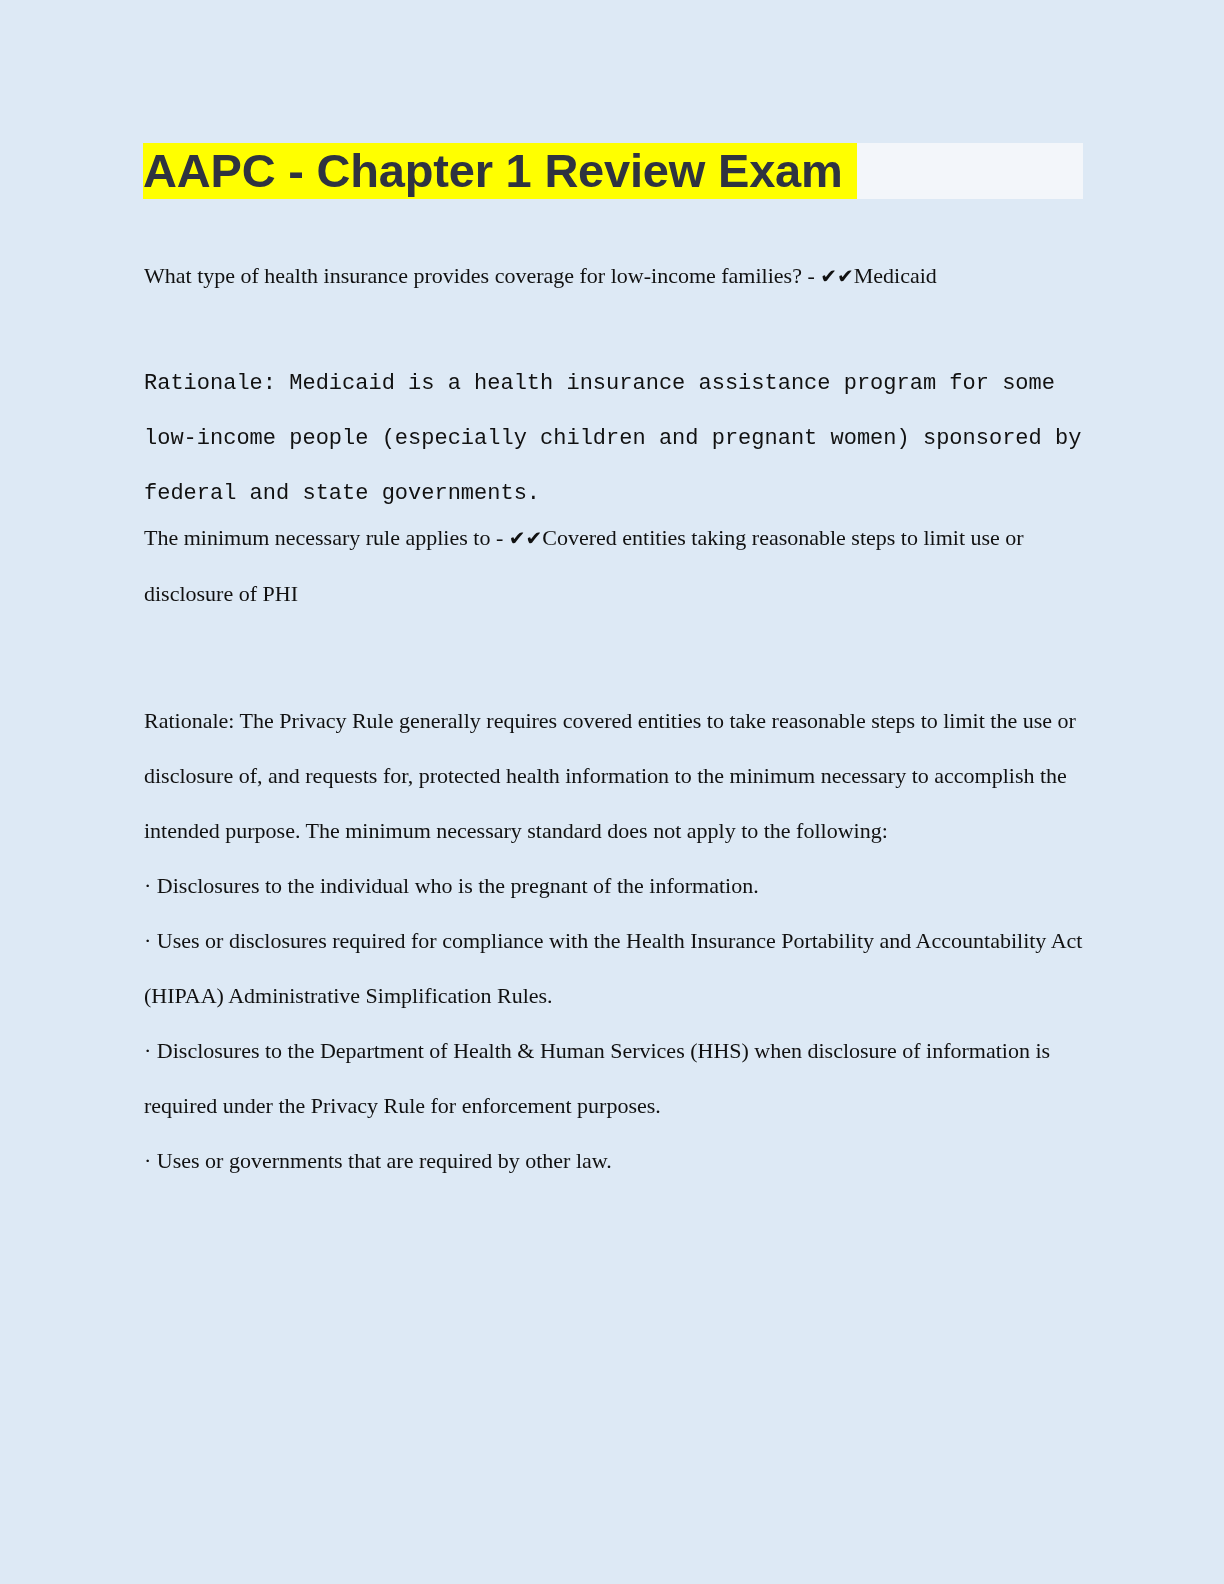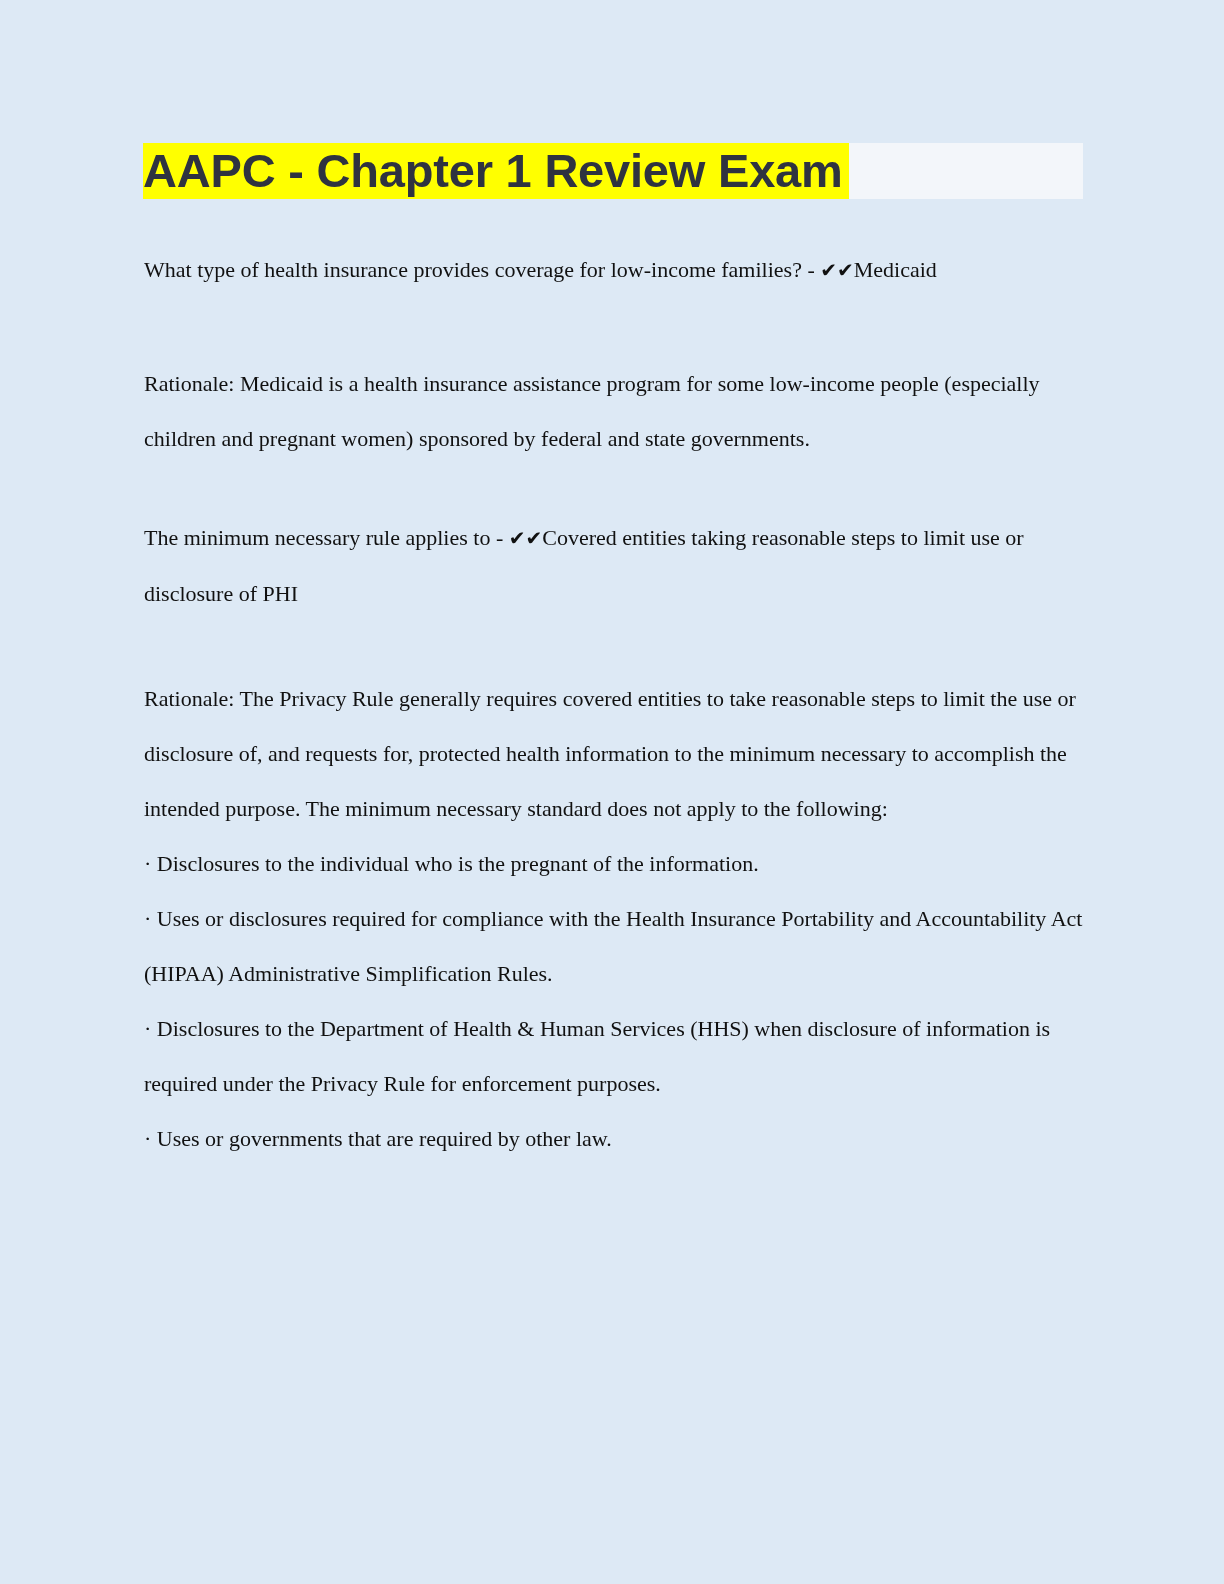--- a/index.html
+++ b/index.html
@@ -18,47 +18,47 @@
   }
   .title {
     position:absolute; left:143px; top:143px;
     height:56px;
     background:#ffff00;
     font-family:"Liberation Sans", sans-serif;
     font-weight:bold;
     font-size:47px;
     line-height:56px;
     color:#2f3340;
-    padding-right:6px;
+    padding-right:14px;
     white-space:nowrap;
     letter-spacing:-0.2px;
   }
   .para {
     position:absolute; left:144px;
     width:940px;
     font-size:22px;
     line-height:55px;
   }
   .check { font-family:"DejaVu Sans", sans-serif; font-size:20px; }
 </style>
 </head>
 <body>
 
 <div class="title-bar"></div>
 <div class="title">AAPC - Chapter 1 Review Exam</div>
 
-<div class="para" style="top:242px;">
+<div class="para" style="top:248px;">
   <span>What type of health insurance provides coverage for low-income families? - </span><span class="check">✔✔</span><span>Medicaid</span>
 </div>
 
-<div class="para" style="top:356px;">Rationale: Medicaid is a health insurance assistance program for some low-income people (especially children and pregnant women) sponsored by federal and state governments.</div>
+<div class="para" style="top:356px;font-family:Liberation Mono, monospace;">Rationale: Medicaid is a health insurance assistance program for some low-income people (especially children and pregnant women) sponsored by federal and state governments.</div>
 
 <div class="para" style="top:510px;">
   <span>The minimum necessary rule applies to - </span><span class="check">✔✔</span><span>Covered entities taking reasonable steps to limit use or disclosure of PHI</span>
 </div>
 
-<div class="para" style="top:671px;">
+<div class="para" style="top:693px;">
   <div>Rationale: The Privacy Rule generally requires covered entities to take reasonable steps to limit the use or disclosure of, and requests for, protected health information to the minimum necessary to accomplish the intended purpose. The minimum necessary standard does not apply to the following:</div>
   <div>· Disclosures to the individual who is the pregnant of the information.</div>
   <div>· Uses or disclosures required for compliance with the Health Insurance Portability and Accountability Act (HIPAA) Administrative Simplification Rules.</div>
   <div>· Disclosures to the Department of Health &amp; Human Services (HHS) when disclosure of information is required under the Privacy Rule for enforcement purposes.</div>
   <div>· Uses or governments that are required by other law.</div>
 </div>
 
 </body></html>

